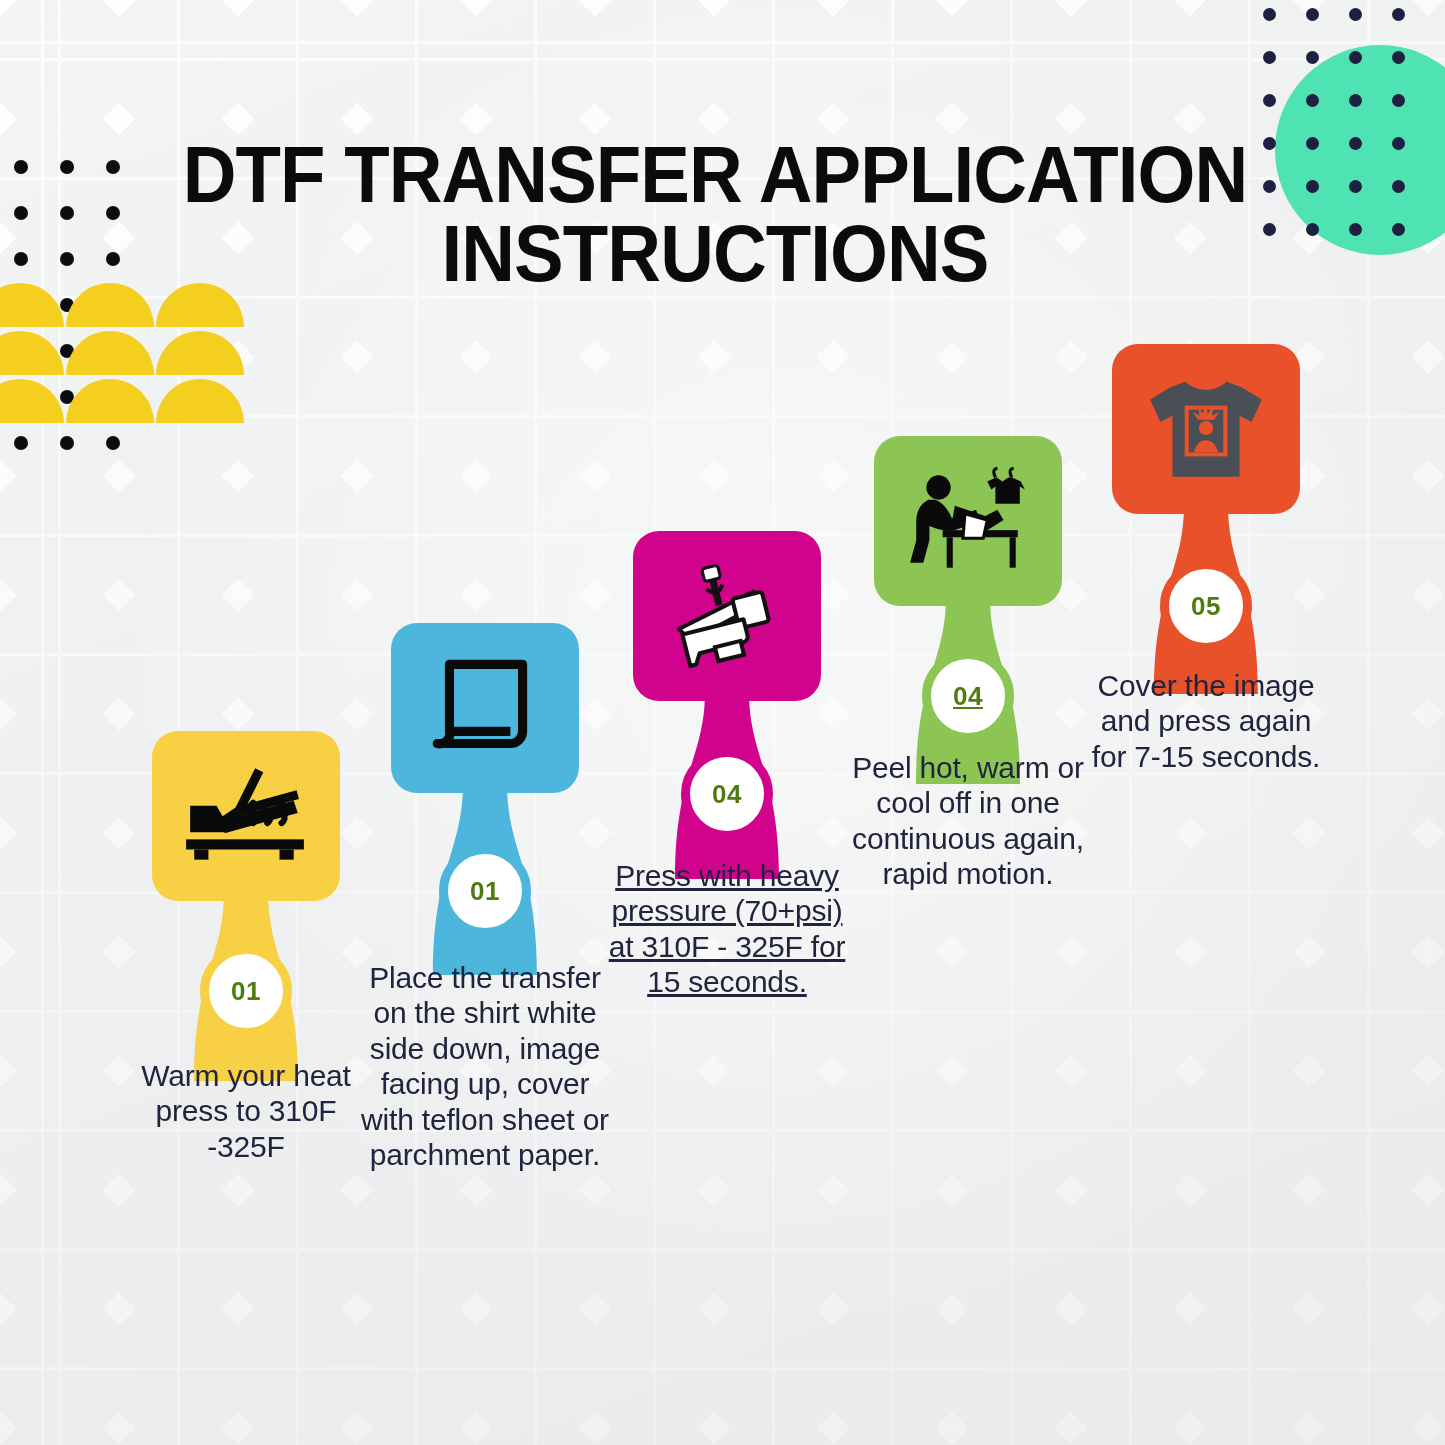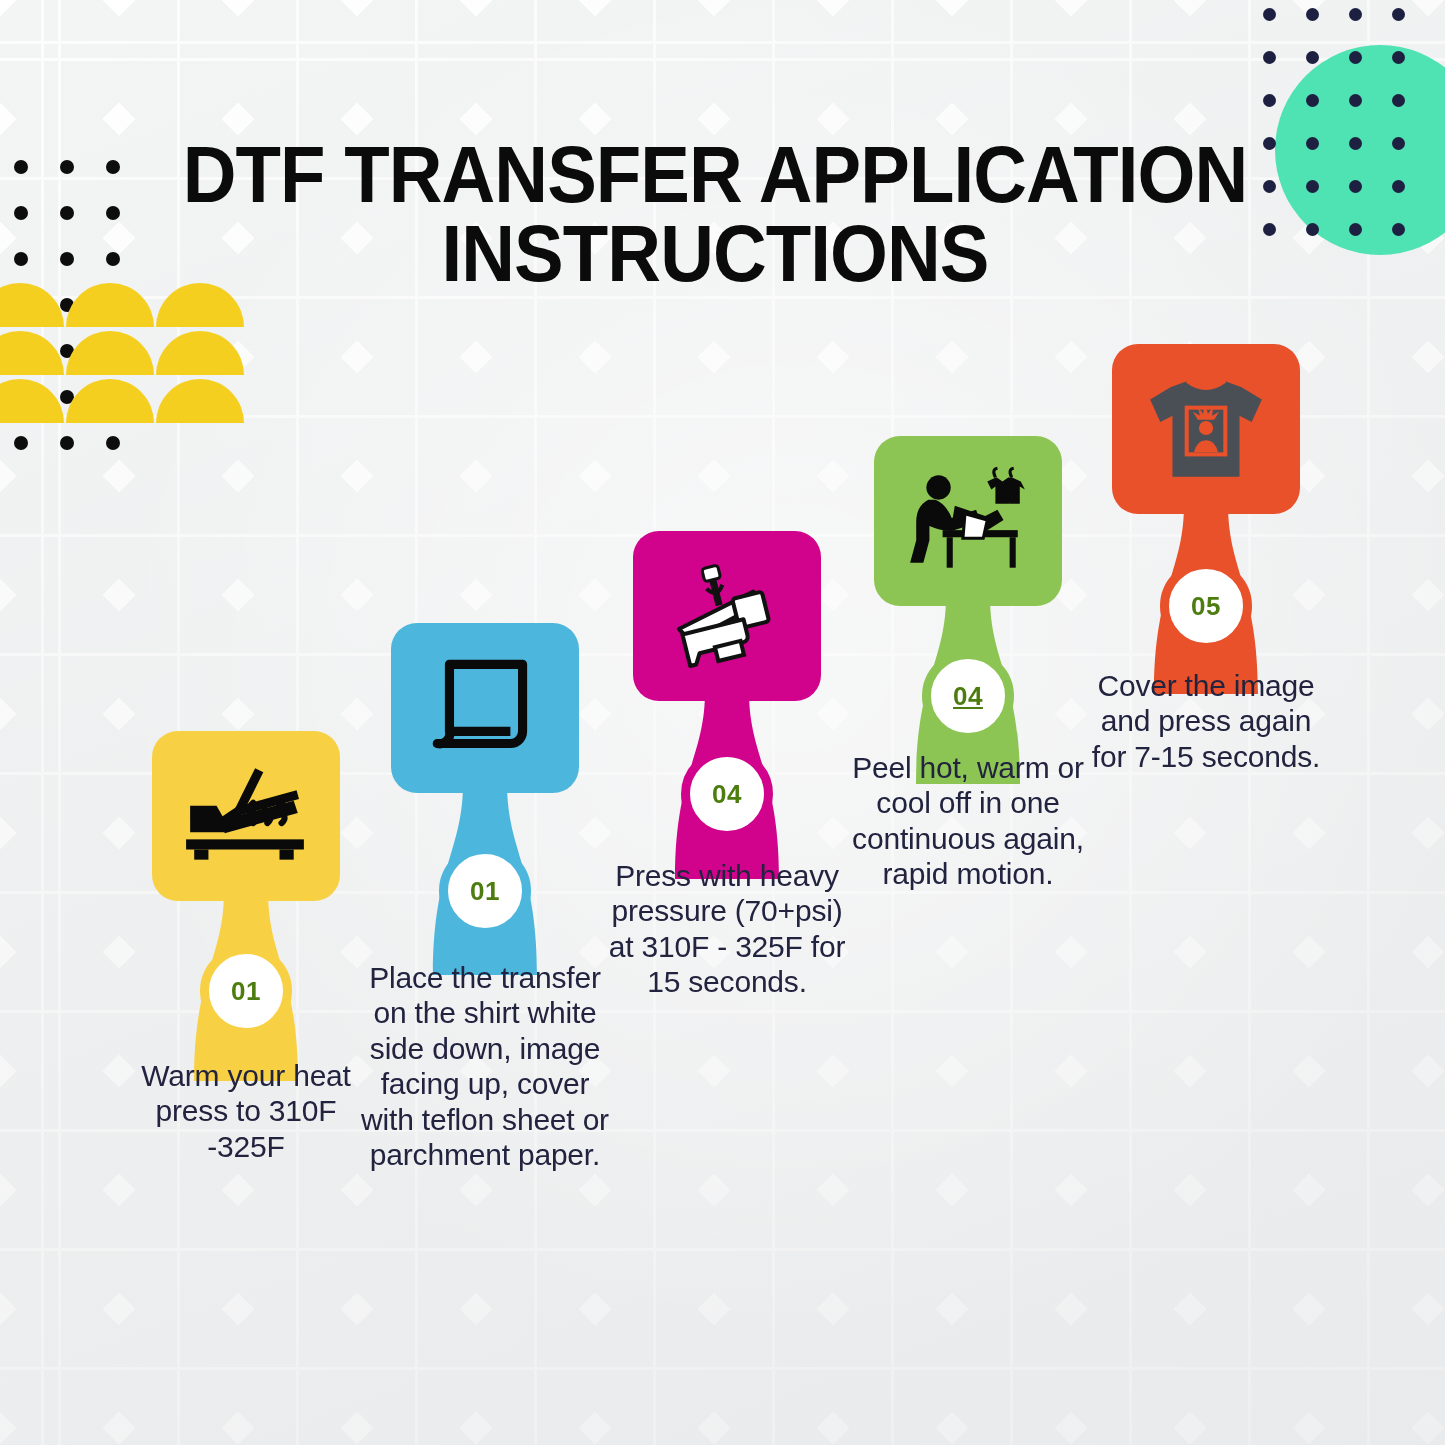--- a/index.html
+++ b/index.html
@@ -260,21 +260,21 @@
           <path d="M60 17 v26" stroke="#111" stroke-width="7"></path>
           <path d="M52 24 q8 12 16 0" fill="none" stroke="#111" stroke-width="4"></path>
           <path d="M16 56 L96 38 L104 50 L24 70 z" fill="#fff" stroke="#111" stroke-width="4" stroke-linejoin="round"></path>
           <rect x="74" y="40" width="30" height="30" rx="3" fill="#fff" stroke="#111" stroke-width="4"></rect>
           <path d="M18 62 h62 v16 a6 6 0 0 1 -6 6 H30 l-6 10 H18 z" fill="#fff" stroke="#111" stroke-width="4" stroke-linejoin="round"></path>
           <path d="M46 82 h26 v14 h-26 z" fill="#fff" stroke="#111" stroke-width="4"></path>
         </g>
       </svg>
         </span>
       </div>
-      <div class="caption" style="top: 327px;">Press with heavy pressure (70+psi) at 310F - 325F for 15 seconds.</div>
+      <div class="caption" style="top: 327px; text-decoration: underline;">Press with heavy pressure (70+psi) at 310F - 325F for 15 seconds.</div>
     </div>
     <div class="step" style="left: 849px; top: 436px; width: 238px;">
       <div class="stem" style="top: 160px; width: 120px; height: 188px;">
         <svg width="120" height="188" viewBox="0 0 120 188" preserveAspectRatio="none">
       <path d="M38 0 C38 66.60000000000001 8 81.4 8 188
                L112 188 C112 81.4 82 66.60000000000001 82 0 Z" fill="#8cc553"></path>
     </svg>
       </div>
       <div class="badge" style="top: 214px; border: 9px solid rgb(140, 197, 83); width: 92px; height: 92px; box-sizing: border-box; text-decoration: underline;">
         <span>04</span>

